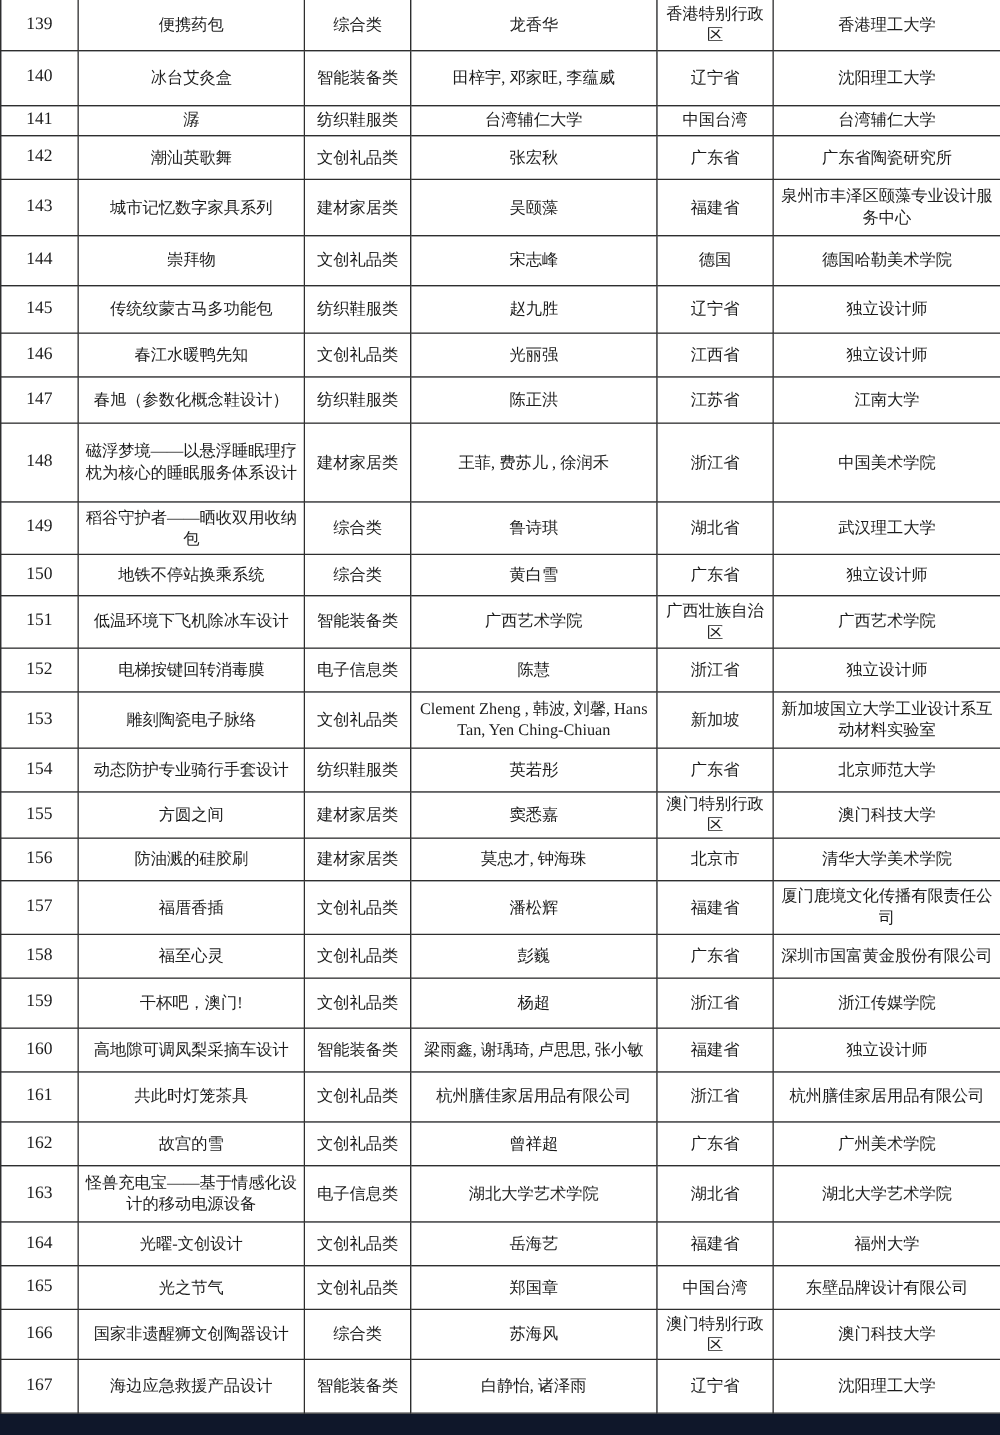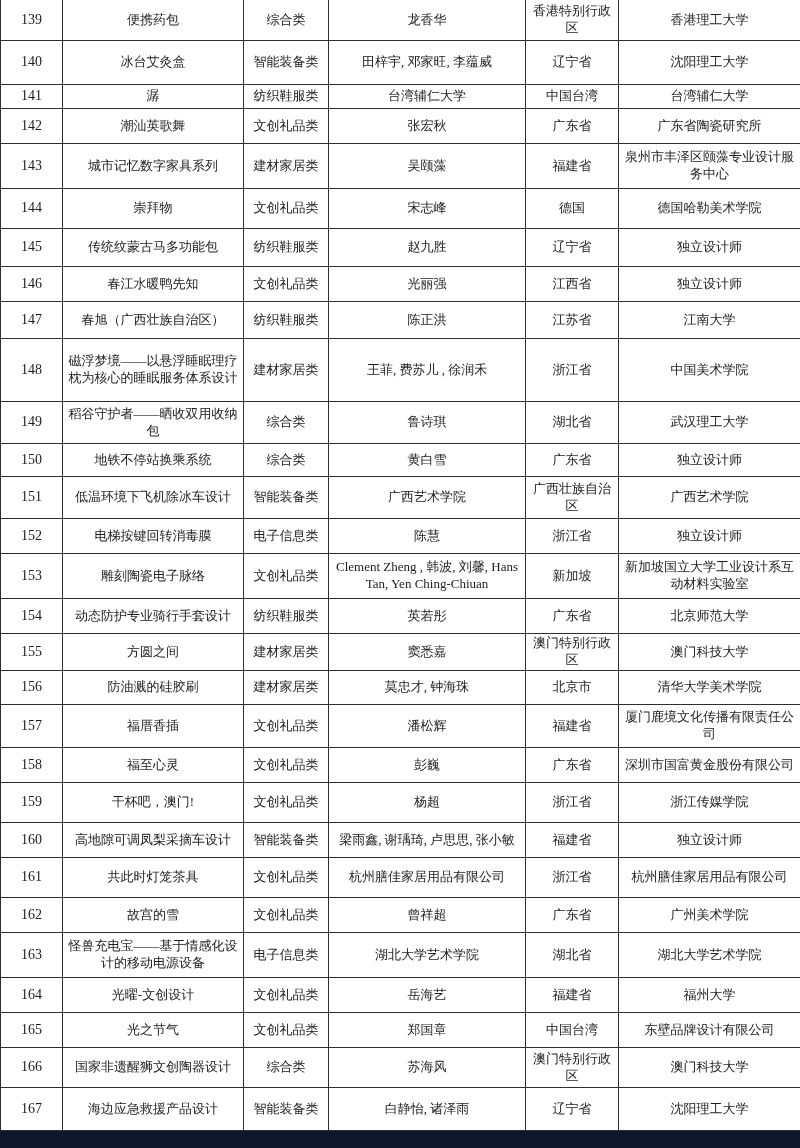--- a/index.html
+++ b/index.html
@@ -117,21 +117,21 @@
         <tr style="height: 35px;">
     <td class="cell-no">146</td>
     <td class="cell-name">春江水暖鸭先知</td>
     <td class="cell-category">文创礼品类</td>
     <td class="cell-authors">光丽强</td>
     <td class="cell-region">江西省</td>
     <td class="cell-org">独立设计师</td>
   </tr>
         <tr style="height: 37px;">
     <td class="cell-no">147</td>
-    <td class="cell-name">春旭（广西壮族自治区）</td>
+    <td class="cell-name">春旭（参数化概念鞋设计）</td>
     <td class="cell-category">纺织鞋服类</td>
     <td class="cell-authors">陈正洪</td>
     <td class="cell-region">江苏省</td>
     <td class="cell-org">江南大学</td>
   </tr>
         <tr style="height: 63px;">
     <td class="cell-no">148</td>
     <td class="cell-name">磁浮梦境——以悬浮睡眠理疗枕为核心的睡眠服务体系设计</td>
     <td class="cell-category">建材家居类</td>
     <td class="cell-authors">王菲, 费苏儿 , 徐润禾</td>

